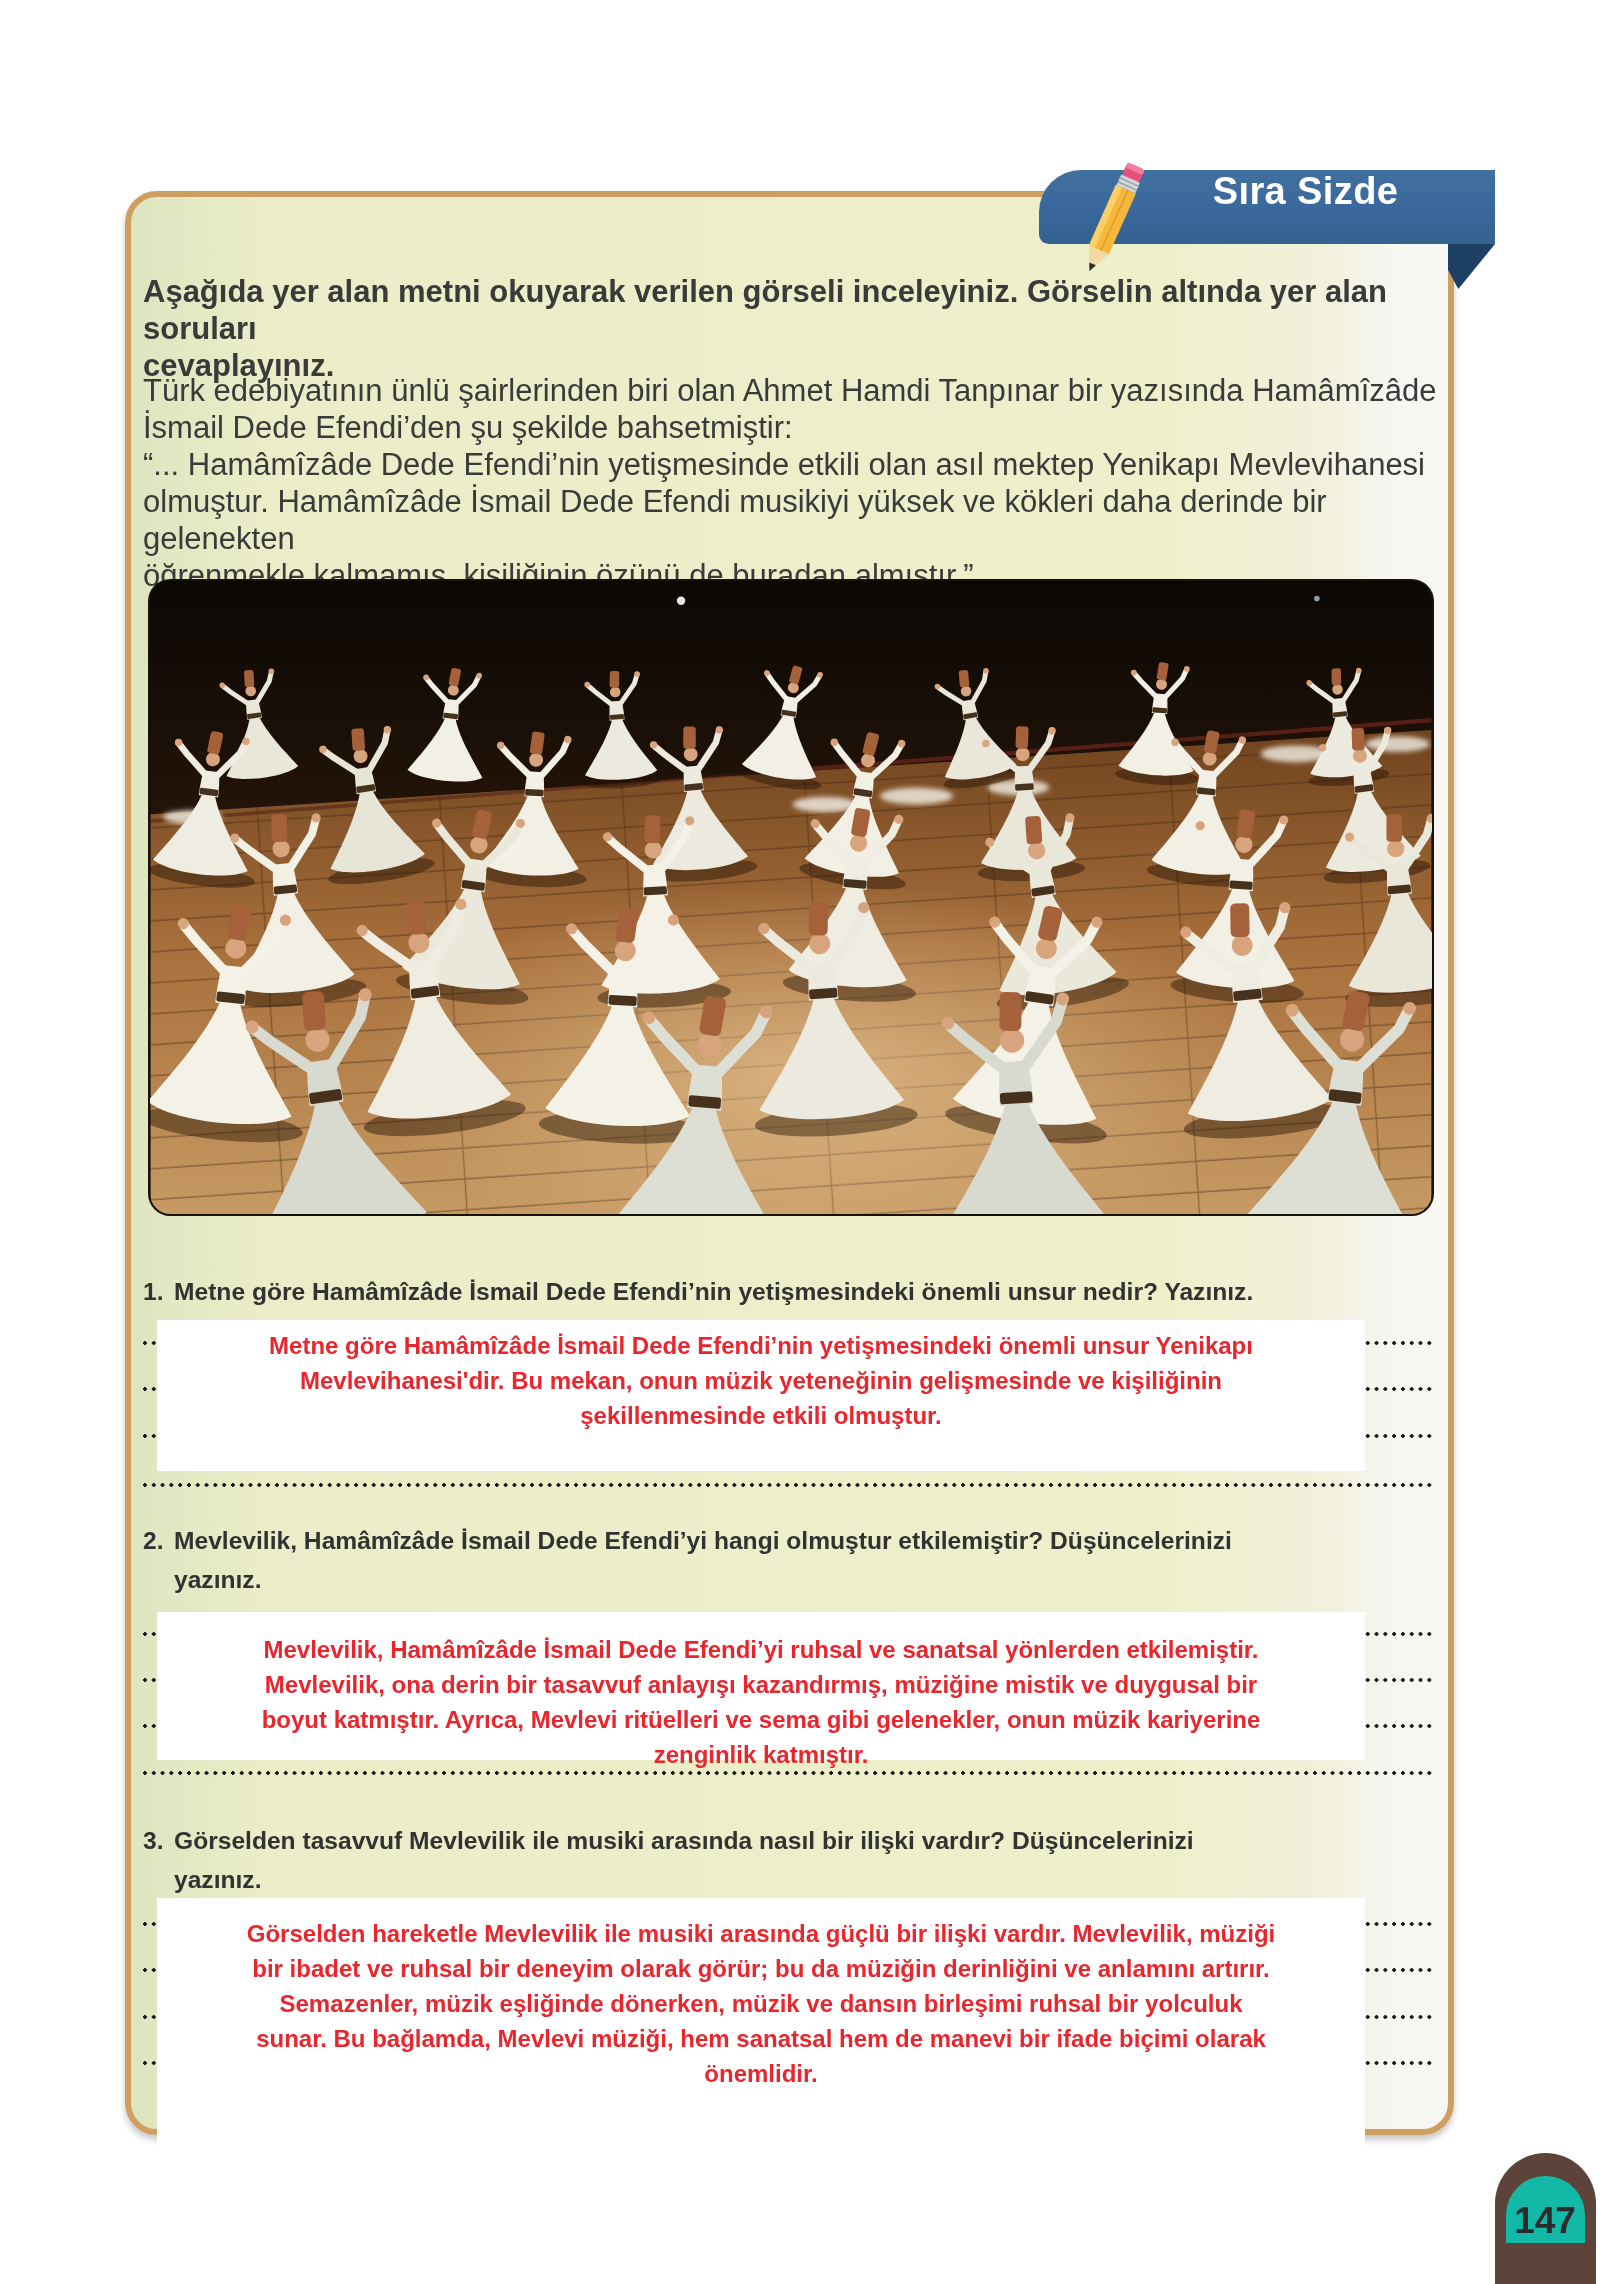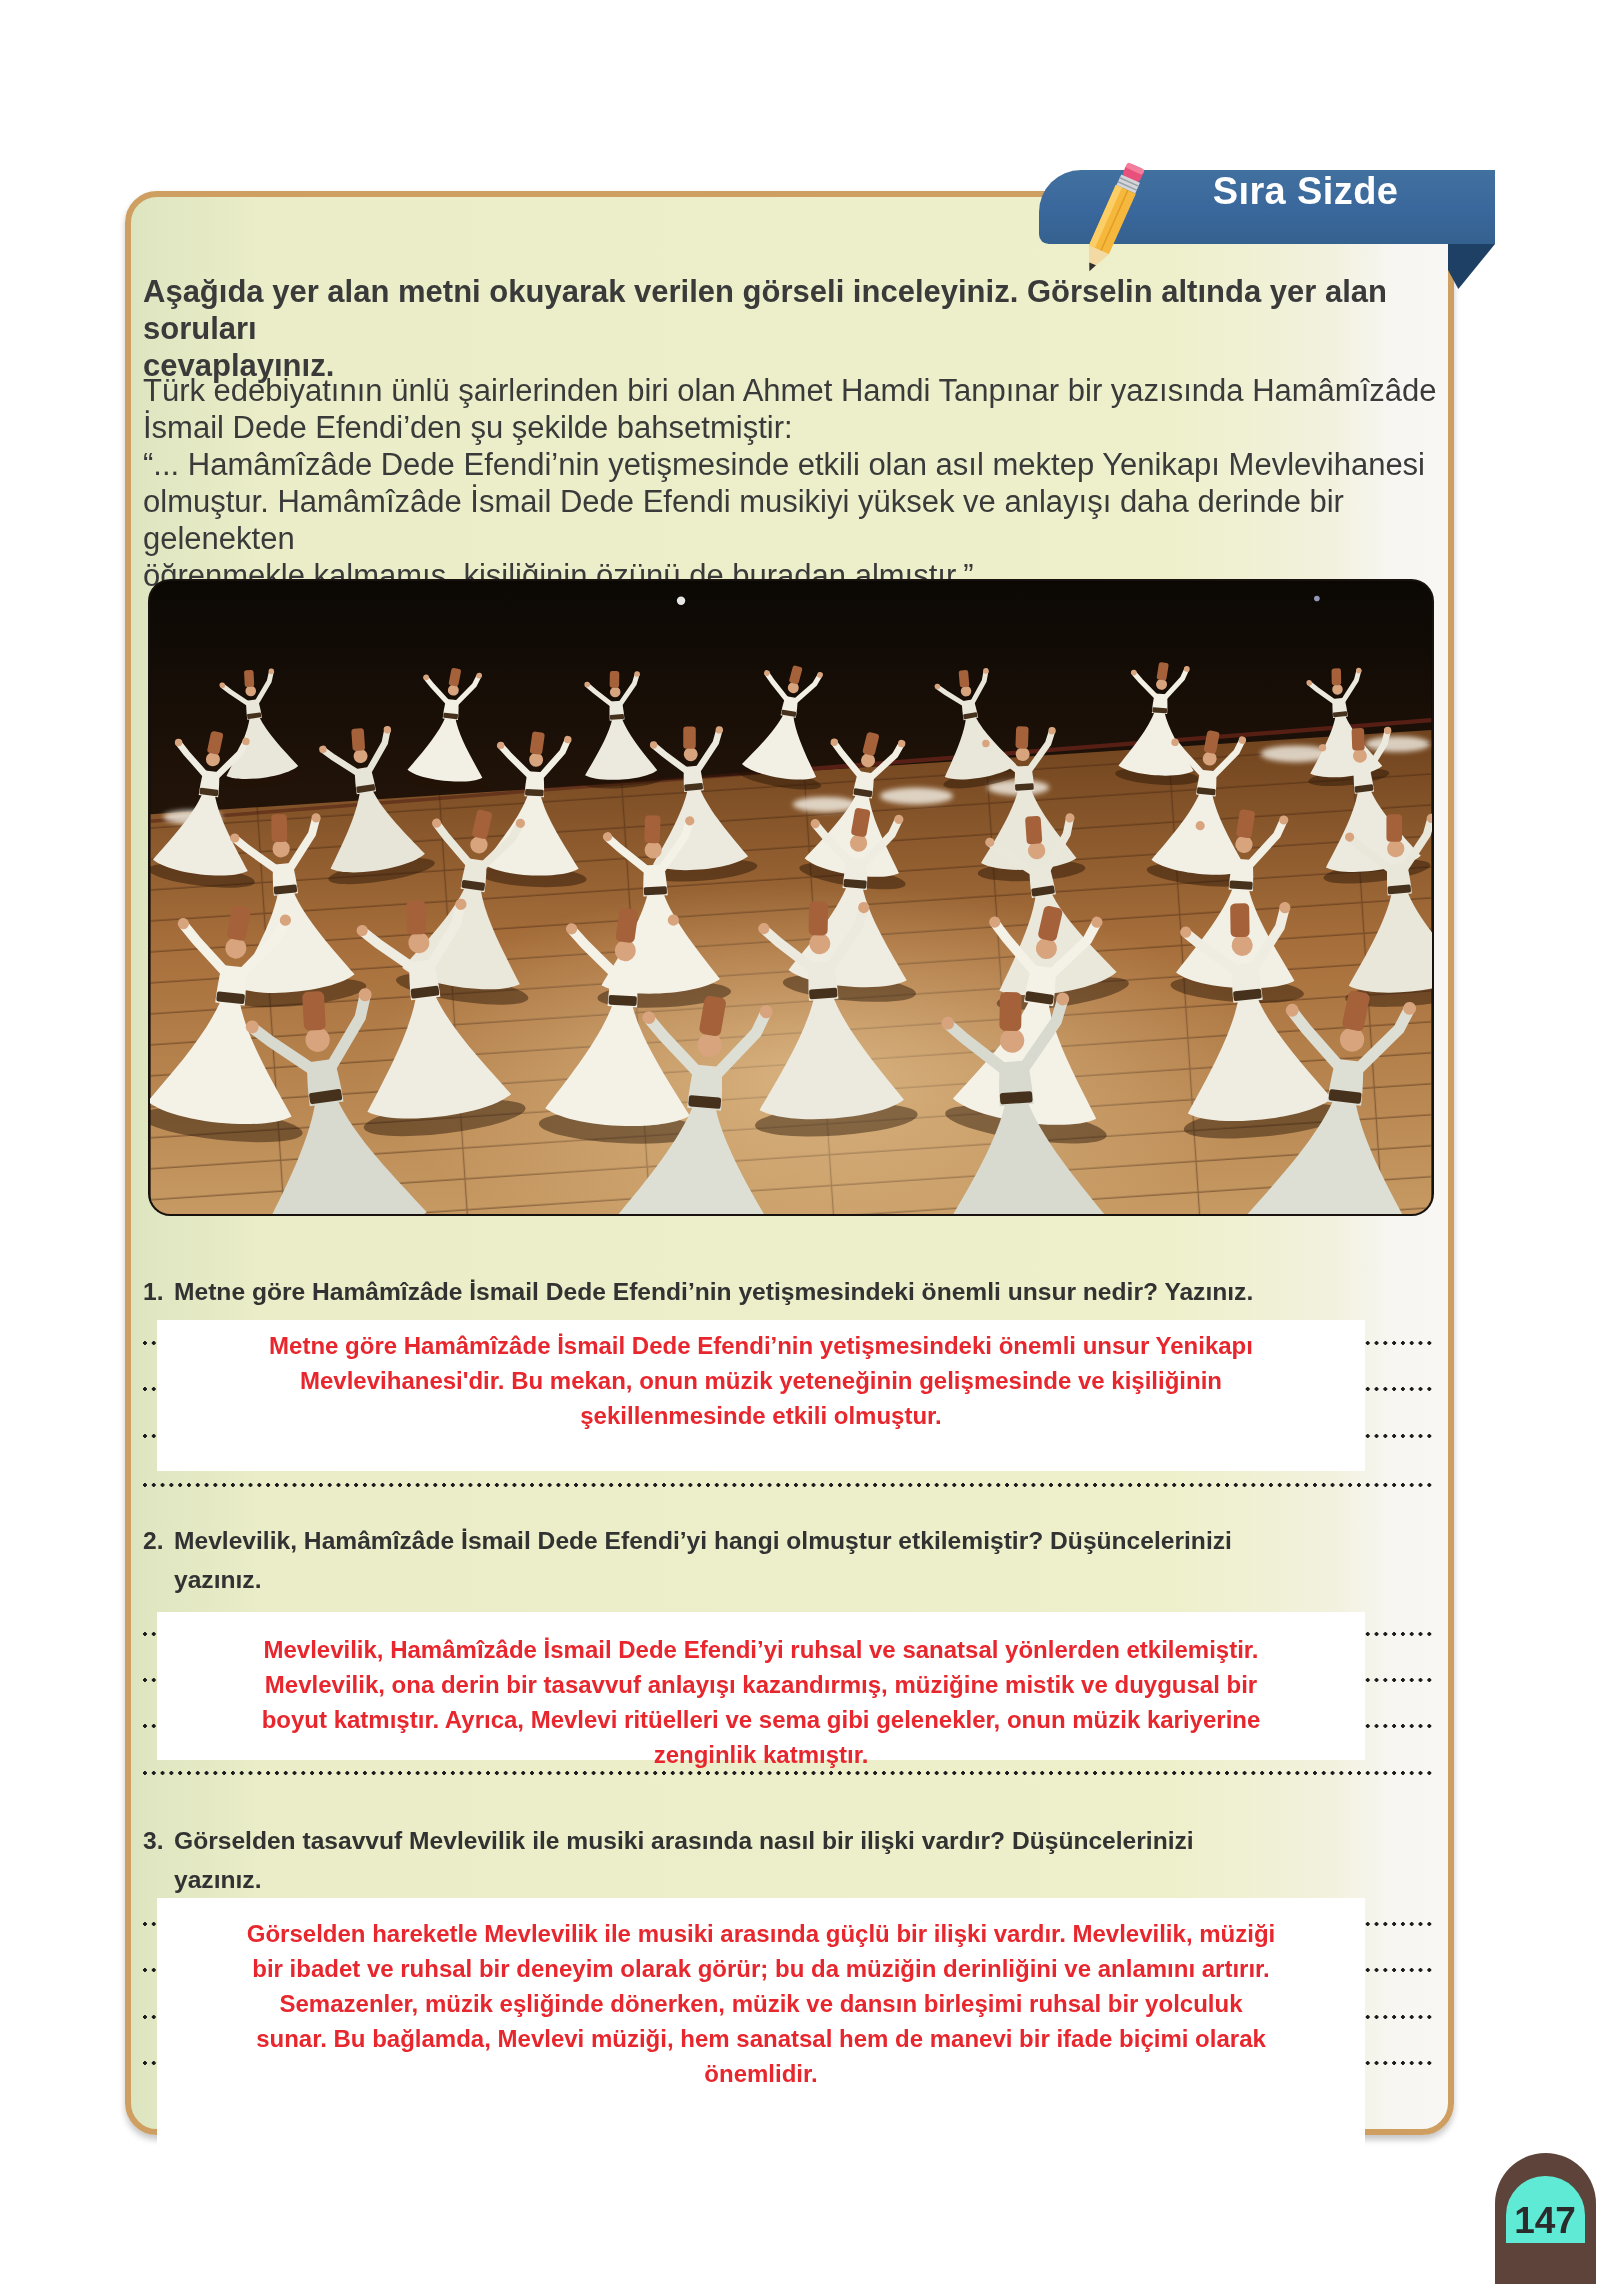--- a/index.html
+++ b/index.html
@@ -87,21 +87,21 @@
     font-size:24px;line-height:35px;white-space:pre-line;
     box-sizing:border-box;
   }
   
   .badge{
     position:absolute;left:1495px;top:2153px;width:101px;height:131px;
     background:var(--badge-brown);border-radius:51px 51px 0 0;
   }
   .badge-inner{
     position:absolute;left:10.5px;top:23px;width:79px;height:67px;
-    background:#5eead4;border-radius:39px 39px 0 0;
+    background:#14b8a6;border-radius:39px 39px 0 0;
     display:flex;align-items:flex-end;justify-content:center;
   }
   .badge-num{font-size:37px;font-weight:bold;color:#2b2b2b;line-height:1;padding-bottom:4.2px;}
 </style>
 </head>
 <body>
 
 <div class="panel"></div>
 
 <div class="fold"></div>
@@ -121,21 +121,21 @@
     <polygon points="15,128 45,128 30,160" fill="#f3d9a4"></polygon>
     <polygon points="25,149 35,149 30,160" fill="#2f2f2f"></polygon>
   </svg>
 </div>
 
 <div class="tblock bold" style="top:273px;">Aşağıda yer alan metni okuyarak verilen görseli inceleyiniz. Görselin altında yer alan soruları
 cevaplayınız.</div>
 <div class="tblock" style="top:372px;">Türk edebiyatının ünlü şairlerinden biri olan Ahmet Hamdi Tanpınar bir yazısında Hamâmîzâde
 İsmail Dede Efendi’den şu şekilde bahsetmiştir:</div>
 <div class="tblock" style="top:446px;">“... Hamâmîzâde Dede Efendi’nin yetişmesinde etkili olan asıl mektep Yenikapı Mevlevihanesi
-olmuştur. Hamâmîzâde İsmail Dede Efendi musikiyi yüksek ve anlayışı daha derinde bir gelenekten
+olmuştur. Hamâmîzâde İsmail Dede Efendi musikiyi yüksek ve kökleri daha derinde bir gelenekten
 öğrenmekle kalmamış, kişiliğinin özünü de buradan almıştır.”</div>
 
 <div class="photo">
   <svg width="1282" height="633" viewBox="0 0 1823 901">
     <defs>
       <linearGradient id="bgGrad" x1="0" y1="0" x2="0" y2="330" gradientUnits="userSpaceOnUse">
         <stop offset="0" stop-color="#0b0804"></stop>
           <stop offset="1" stop-color="#231409"></stop>
       </linearGradient>
       <linearGradient id="floorGrad" x1="0" y1="212" x2="0" y2="901" gradientUnits="userSpaceOnUse">

